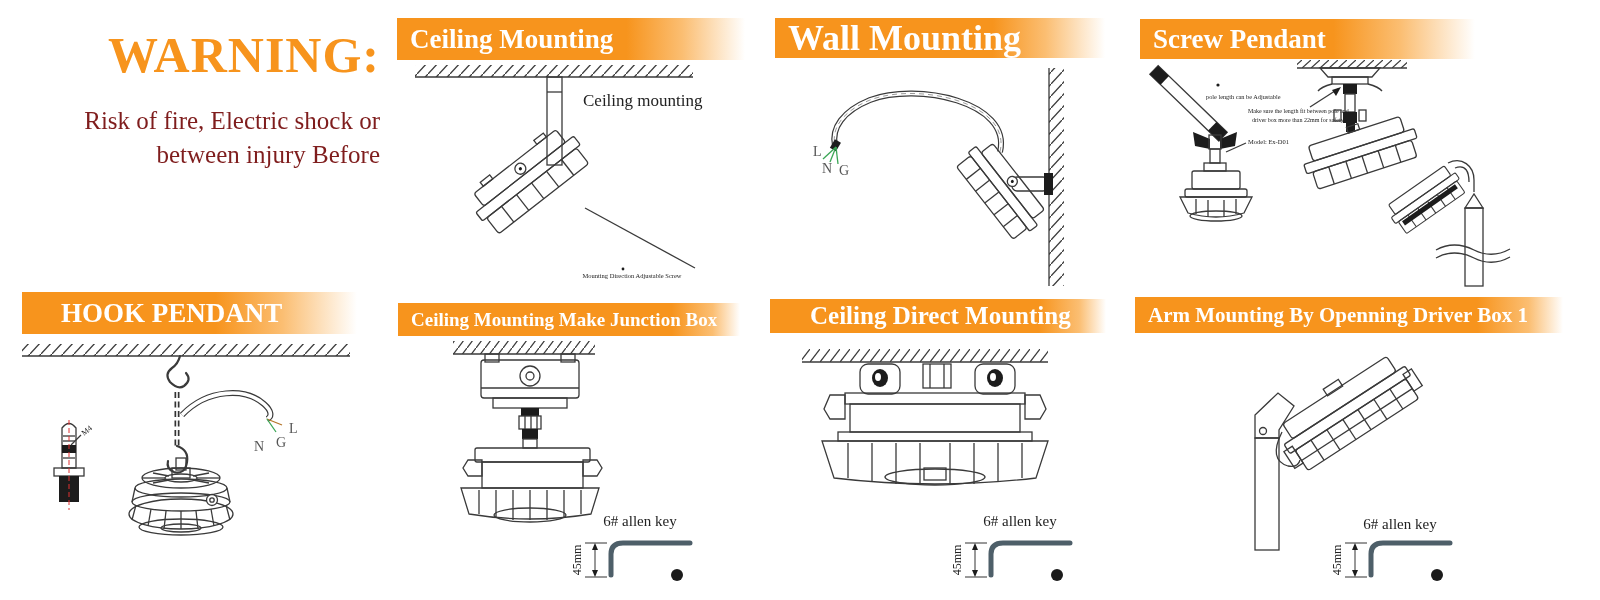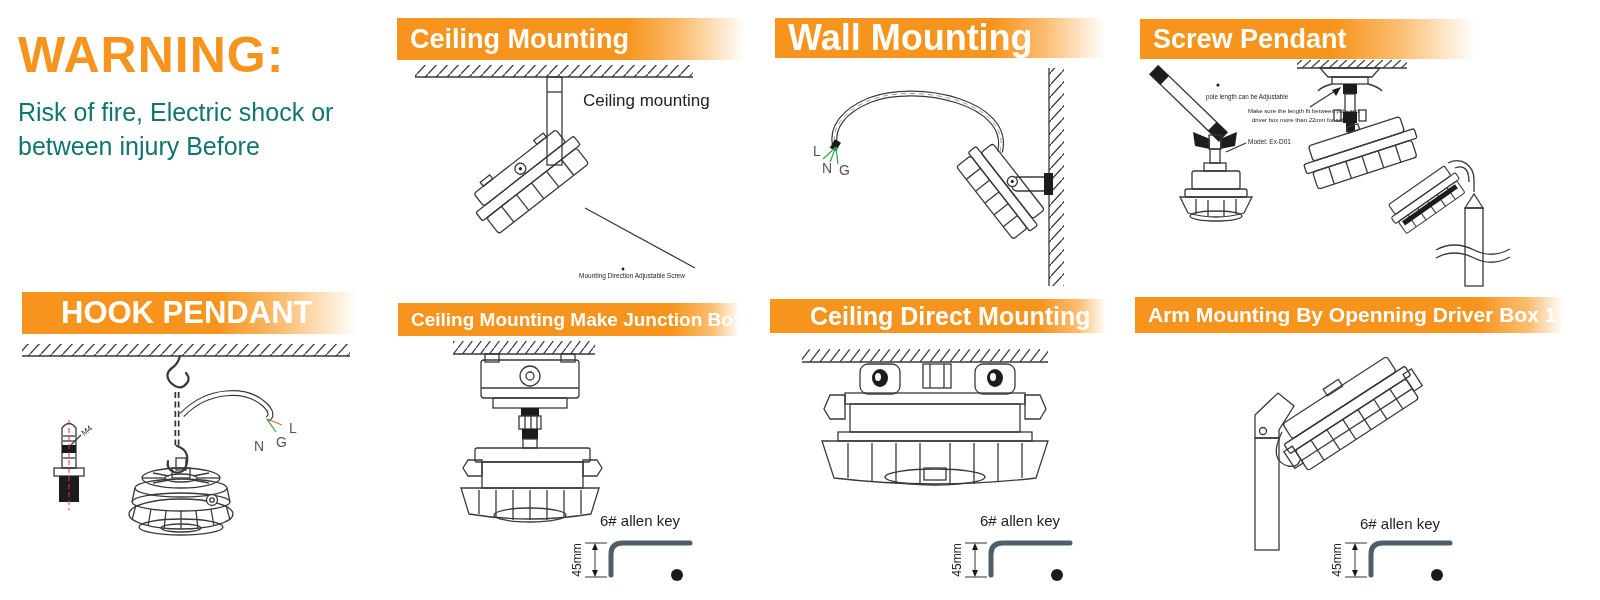--- a/index.html
+++ b/index.html
@@ -1,25 +1,25 @@
 <!DOCTYPE html>
 <html><head>
 <meta charset="utf-8">
 <style>
   html,body{margin:0;padding:0;background:#fff;}
   #canvas{position:relative;width:1584px;height:600px;background:#ffffff;overflow:hidden;
-          font-family:Liberation Sans, sans-serif;}
+          font-family:Liberation Serif, serif;text-align:right;}
   .hdr{position:absolute;display:flex;align-items:center;color:#fff;font-weight:700;
        padding-left:13px;box-sizing:border-box;white-space:nowrap;}
   .g1{background:linear-gradient(90deg,#F7941D 0%,#F7941D 66%,#FBBE72 82%,rgba(255,255,255,0) 100%);}
   .g2{background:linear-gradient(90deg,#F7941D 0%,#F7941D 52%,#FBBE72 70%,rgba(255,255,255,0) 90%);}
   .g3{background:linear-gradient(90deg,#F7941D 0%,#F7941D 80%,#FBBE72 92%,rgba(255,255,255,0) 100%);}
   #warning{position:absolute;left:18px;top:26px;width:362px;}
   #warning .wt{color:#F7941D;font-weight:700;font-size:50px;letter-spacing:1px;margin:0;}
-  #warning .wb{color:#0f766e;font-size:25px;line-height:34px;margin-top:11px;}
+  #warning .wb{color:#7f1d1d;font-size:25px;line-height:34px;margin-top:20px;}
   svg{position:absolute;}
   .ln{stroke:#3a3a3a;stroke-width:1.3;fill:none;}
   .lnt{stroke:#3a3a3a;stroke-width:2.2;fill:none;stroke-linecap:round;}
   .blk{fill:#1c1c1c;stroke:none;}
   .wht{fill:#fff;stroke:#3a3a3a;stroke-width:1.3;}
   .tx{fill:#222;}
   .txg{fill:#555;}
   .key{stroke:#4e5f69;stroke-width:5;fill:none;stroke-linecap:round;stroke-linejoin:round;}
   .dim{stroke:#333;stroke-width:1;fill:none;}
   .wireg{stroke:#3aa655;stroke-width:1.3;fill:none;}
@@ -38,21 +38,21 @@
     <div class="wt">WARNING:</div>
     <div class="wb">
       <div>Risk of fire, Electric shock or</div>
       <div>between injury Before</div>
     </div>
   </div>
 
   <div class="hdr g1" style="left:397px;top:18px;width:348px;height:42px;font-size:27px;">Ceiling Mounting</div>
   <div class="hdr g1" style="left:775px;top:18px;width:330px;height:40px;font-size:36px;">Wall Mounting</div>
   <div class="hdr g2" style="left:1140px;top:19px;width:372px;height:40px;font-size:27px;">Screw Pendant</div>
-  <div class="hdr g2" style="left:22px;top:292px;width:372px;height:42px;font-size:31px;padding-left:39px;">HOOK PENDANT</div>
+  <div class="hdr g2" style="left:22px;top:292px;width:372px;height:42px;font-size:27px;padding-left:39px;">HOOK PENDANT</div>
   <div class="hdr g3" style="left:398px;top:303px;width:342px;height:33px;font-size:19px;">Ceiling Mounting Make Junction Box</div>
   <div class="hdr g3" style="left:770px;top:299px;width:336px;height:34px;font-size:25px;padding-left:40px;">Ceiling Direct Mounting</div>
   <div class="hdr g3" style="left:1135px;top:297px;width:428px;height:36px;font-size:21px;">Arm Mounting By Openning Driver Box 1</div>
 
   <svg style="left:395px;top:62px;" width="350" height="225" viewBox="0 0 350 225">
     <defs>
         <pattern id="hz1" patternUnits="userSpaceOnUse" width="11" height="12">
       <line x1="0" y1="12" x2="11" y2="0" class="ln"></line>
         </pattern>
       </defs>

